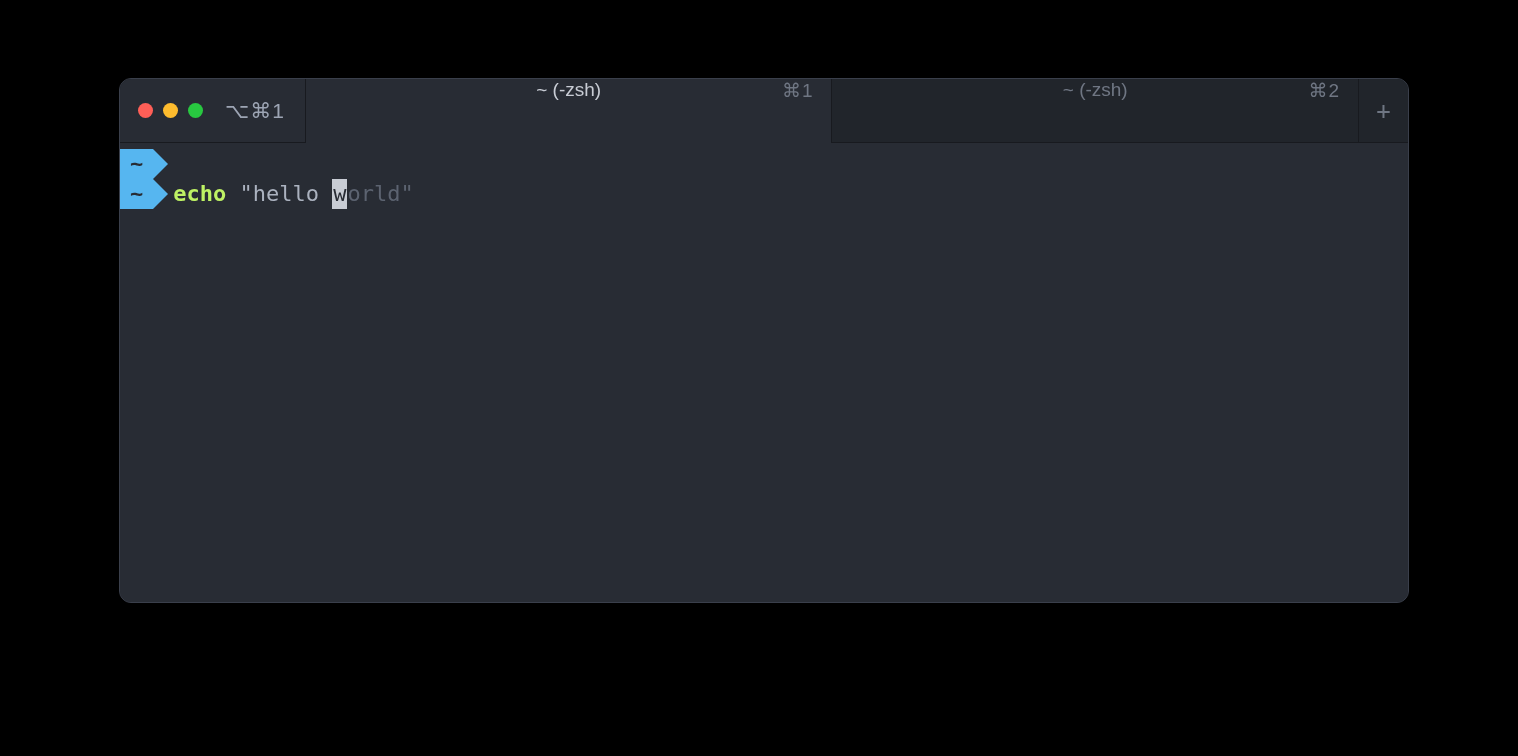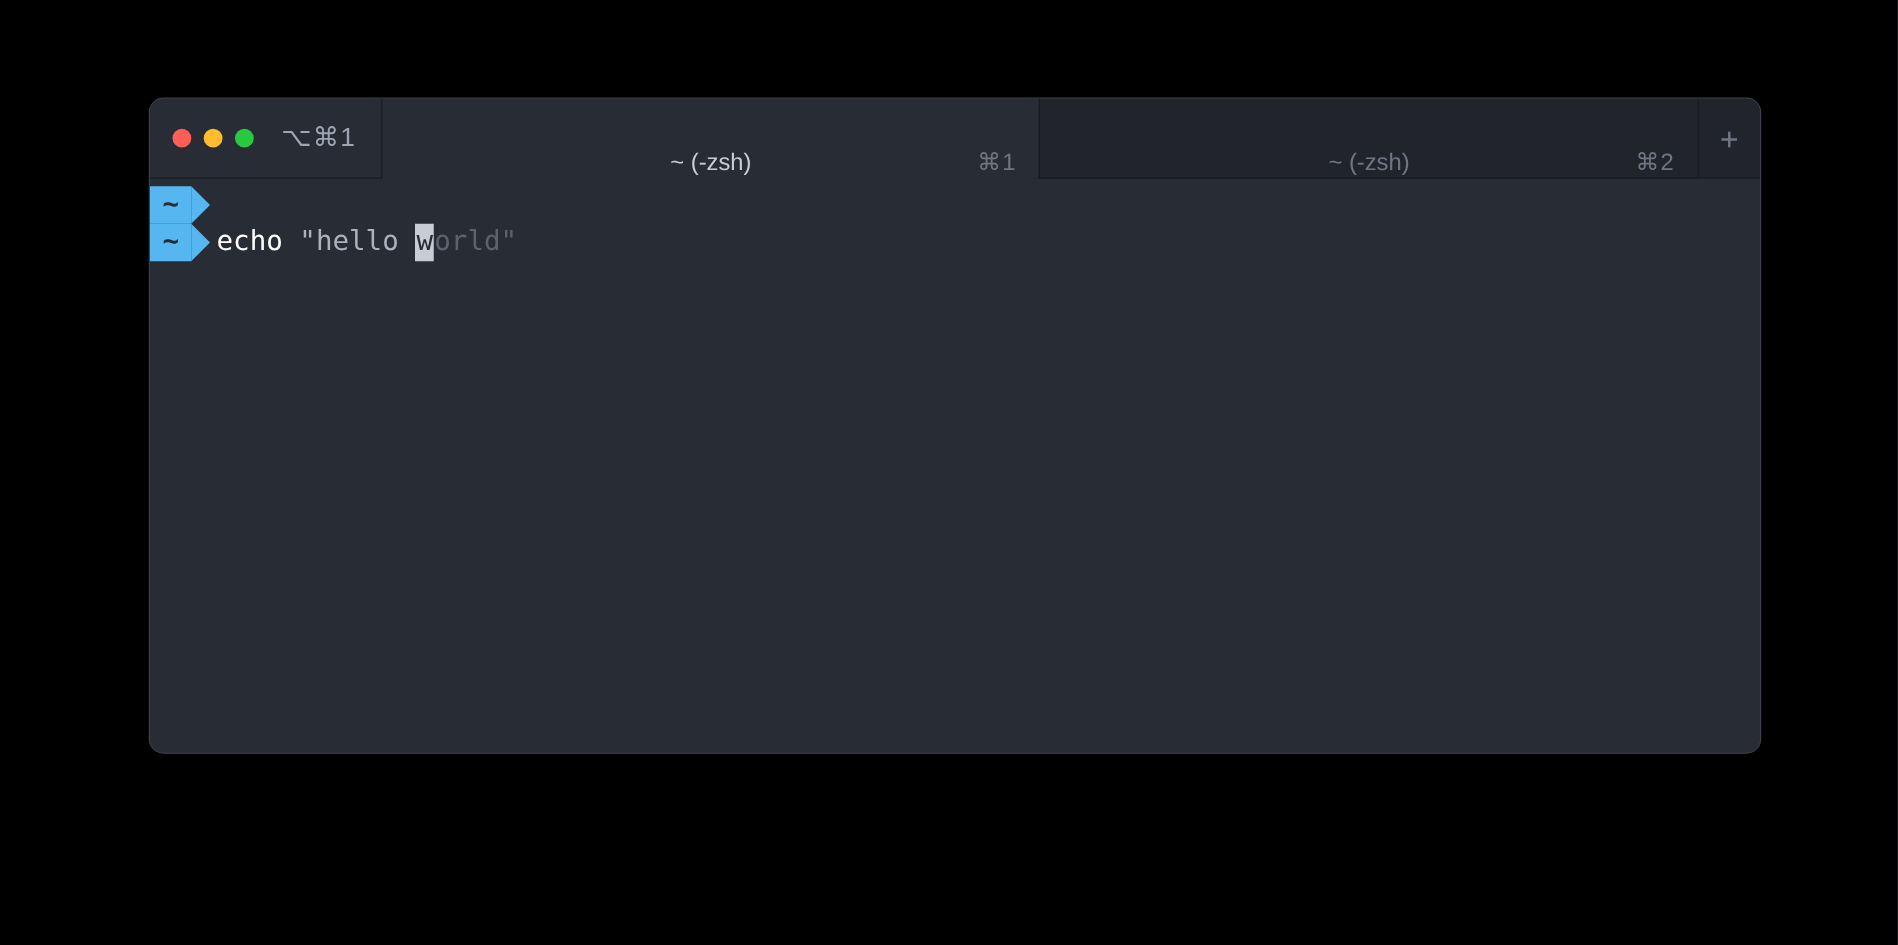--- a/index.html
+++ b/index.html
@@ -61,21 +61,21 @@
     font-family: -apple-system, "SF Pro Text", sans-serif;
   }
   .tabs {
     display: flex;
     flex: 1;
     align-items: stretch;
   }
   .tab {
     flex: 1;
     display: flex;
-    align-items: flex-end;
+    align-items: flex-start;
     justify-content: center;
     position: relative;
     font-family: -apple-system, "SF Pro Text", sans-serif;
     font-size: 19px;
     cursor: default;
     border-bottom: 1px solid #181a1f;
   }
   .tab.active {
     background: #282c34;
     border-bottom: 1px solid #282c34;
@@ -136,21 +136,21 @@
   .prompt-badge::after {
     content: "";
     position: absolute;
     right: -15px;
     top: 0;
     width: 0; height: 0;
     border-top: 15px solid transparent;
     border-bottom: 15px solid transparent;
     border-left: 15px solid #56b6f0;
   }
-  .cmd-green { color: #ffffff; }
+  .cmd-green { color: #bef264; font-weight: bold; }
   .cmd-grey  { color: #abb2bf; }
   .cmd-dim   { color: #5c6370; }
   .cursor-block {
     background: #c8ccd4;
     color: #282c34;
     padding: 0 1px;
   }
   .cmd-seg { white-space: pre; }
 </style>
 </head>

